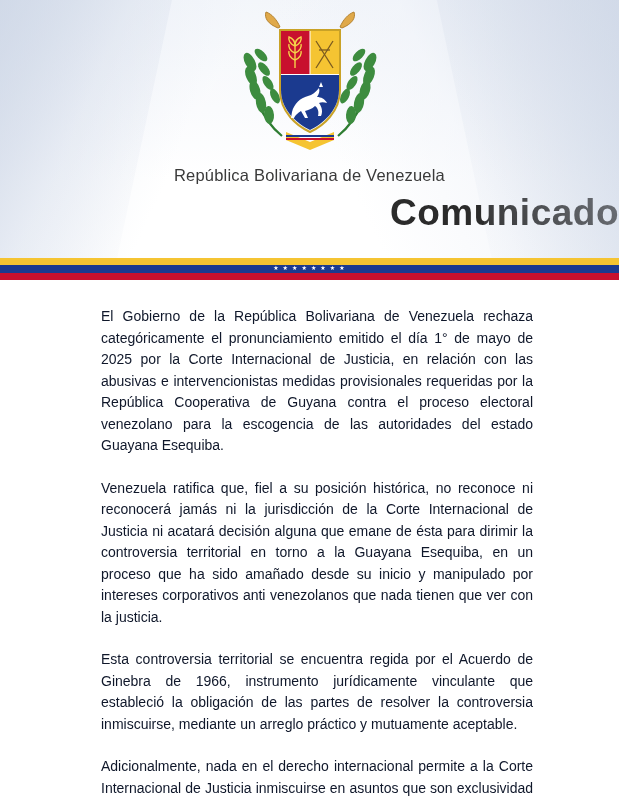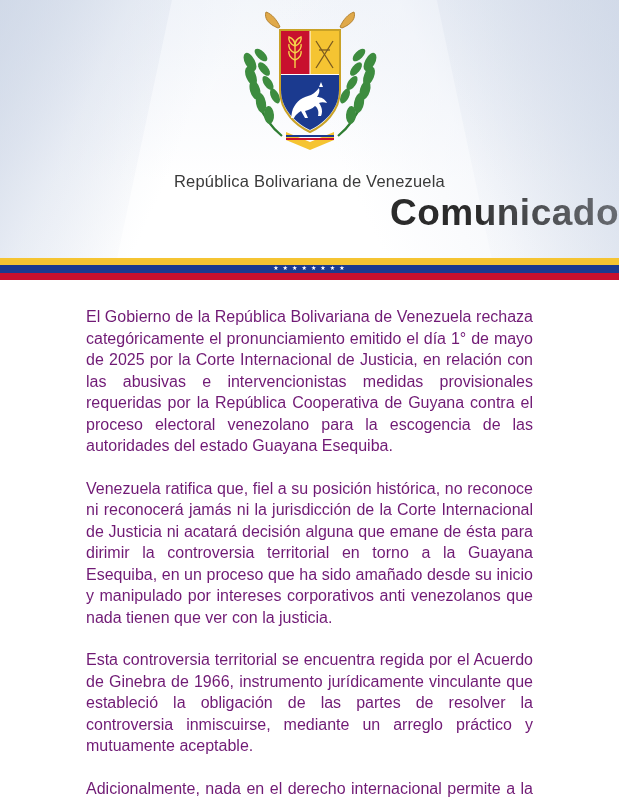--- a/index.html
+++ b/index.html
@@ -51,21 +51,21 @@
     left: 50%;
     transform: translateX(-50%);
     top: 8px;
     width: 180px;
     height: 150px;
   }
   .coa-wrap svg { display: block; }
 
   .country-name {
     position: absolute;
-    top: 172px;
+    top: 166px;
     width: 100%;
     text-align: center;
     font-size: 16.5px;
     color: #3a3a3a;
     letter-spacing: 0.2px;
     font-weight: 400;
   }
   .doc-title {
     position: absolute;
     top: 192px;
@@ -111,24 +111,24 @@
     text-align: center;
   }
   .tricolor .center .cb span { position: relative; top: -0.5px; }
   .tricolor .center .cr { height: 33.34%; background: #c8102e; }
 
   
   .body {
     padding: 26px 86px 20px 86px;
   }
   .body p {
-    margin: 0 0 21px 0;
-    font-size: 16px;
+    margin: 0 0 21px 15px;
+    font-size: 14px;
     line-height: 21.5px;
-    color: #701a75;
+    color: #0f172a;
     text-align: justify;
     text-justify: inter-word;
   }
   .body p:last-child { margin-bottom: 0; }
 </style>
 </head>
 <body>
 
 <div class="page">
 

